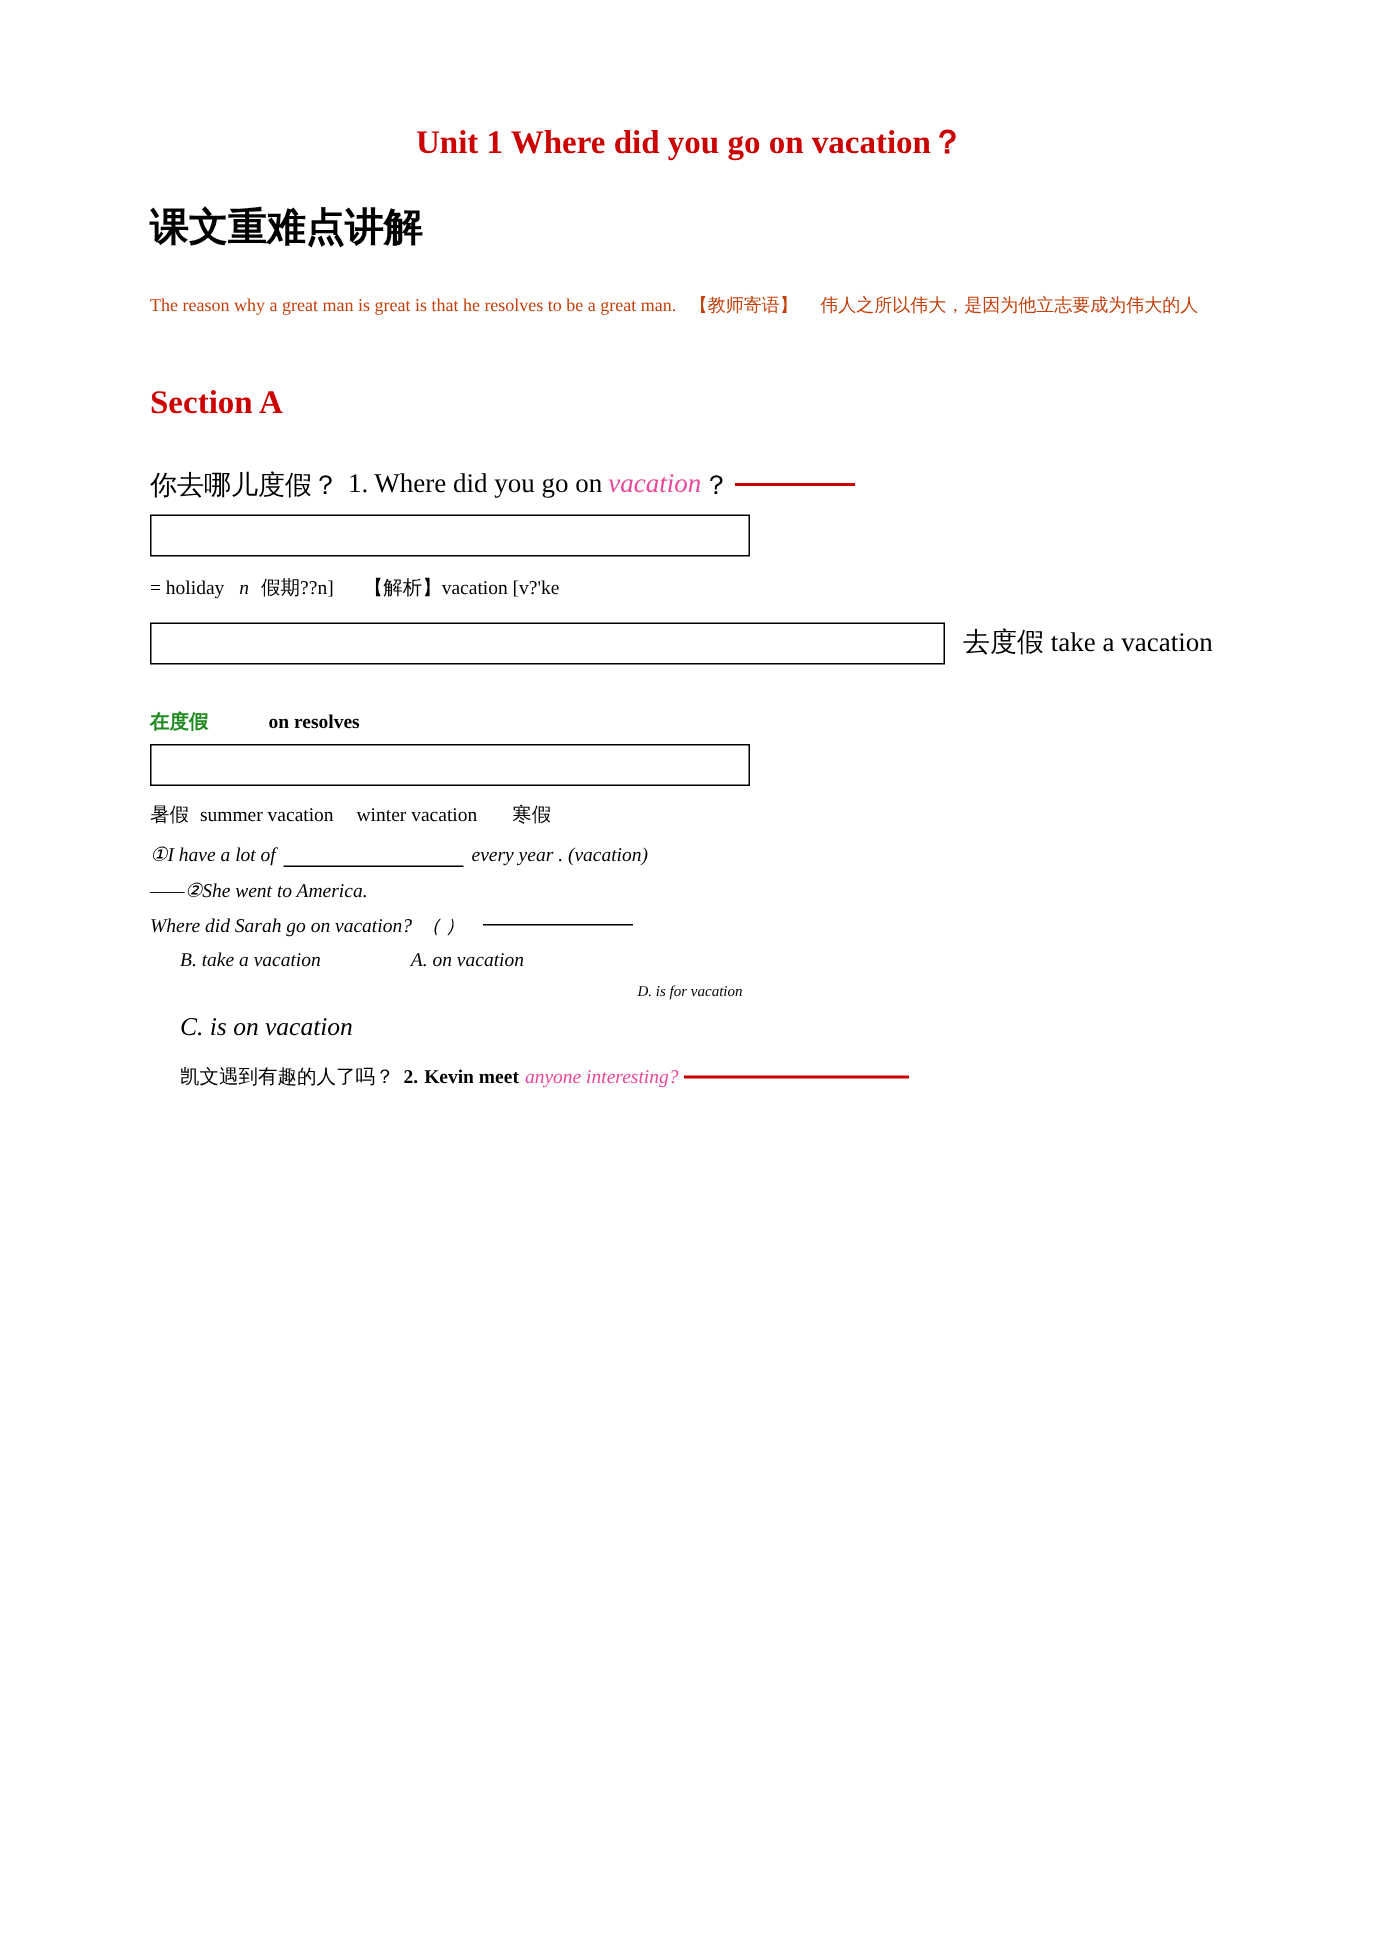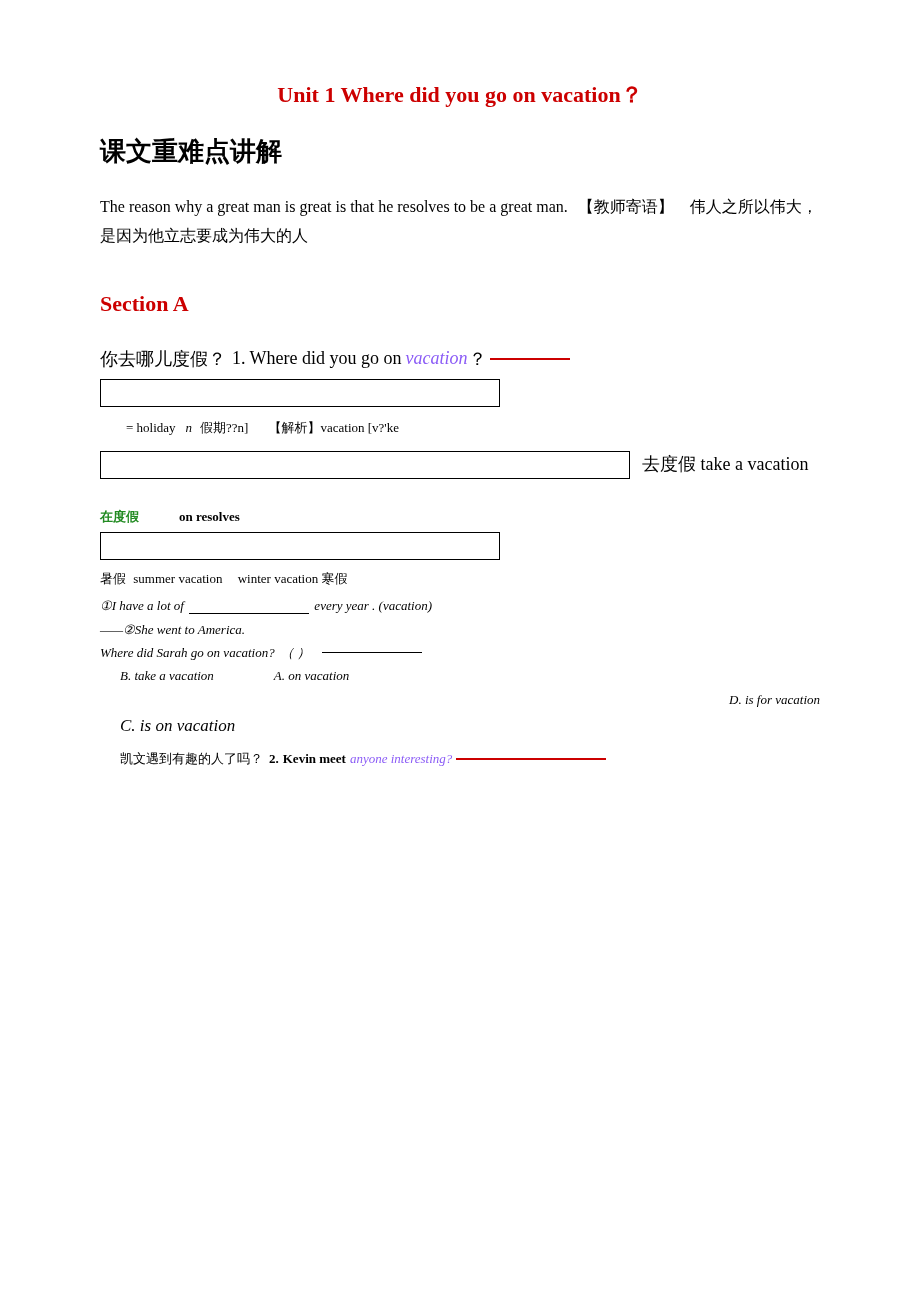--- a/index.html
+++ b/index.html
@@ -25,45 +25,45 @@
       font-family: "Times New Roman", serif;
     }
     .section-heading-cn {
       font-size: 26px;
       font-weight: bold;
       color: #000000;
       margin-bottom: 24px;
       font-family: "Microsoft YaHei", "微软雅黑", sans-serif;
     }
     .teacher-quote {
-      font-size: 16px;
+      font-size: 12px;
       line-height: 1.8;
       margin-bottom: 40px;
-      color: #000000;
+      color: #c2410c;
     }
     .section-a-title {
       color: #cc0000;
       font-size: 22px;
       font-weight: bold;
       margin-bottom: 30px;
       font-family: "Times New Roman", serif;
     }
     .question-row {
       display: flex;
       align-items: center;
       margin-bottom: 8px;
       font-size: 18px;
     }
     .cn-label {
       color: #000000;
       margin-right: 6px;
     }
     .italic-red {
       font-style: italic;
-      color: #8b5cf6;
+      color: #ec4899;
     }
     .underline-red {
       display: inline-block;
       width: 80px;
       border-bottom: 2px solid #cc0000;
       margin-left: 4px;
       vertical-align: bottom;
     }
     .input-box {
       border: 1px solid #000000;
@@ -144,22 +144,22 @@
       align-items: center;
     }
     .choice-options {
       display: flex;
       gap: 60px;
       font-size: 13px;
       font-style: italic;
       margin-bottom: 6px;
     }
     .choice-center {
-      text-align: right;
-      font-size: 13px;
+      text-align: center;
+      font-size: 10px;
       font-style: italic;
       margin-bottom: 6px;
     }
     .choice-left {
       font-size: 17px;
       font-style: italic;
       margin-bottom: 10px;
     }
     .kevin-row {
       display: flex;
@@ -204,40 +204,40 @@
     <span style="margin-right:4px;">Where did you go on</span>
     <span class="italic-red">vacation</span>
     <span style="margin-left:1px;">？</span>
     <span class="underline-red"></span>
   </div>
   <div class="input-box"></div>
 </div>
 
 <div style="margin-bottom: 4px;">
   <div class="holiday-row">
-    <span style="margin-right:6px;margin-left:26px;">= holiday</span>
+    <span style="margin-right:6px;">= holiday</span>
     <span style="font-style:italic; margin-right:4px;">n</span>
     <span style="margin-right:16px;">假期??n]</span>
     <span>【解析】vacation [v?'ke</span>
   </div>
   <div style="display:flex; align-items:center; margin-bottom:4px;">
     <div class="input-box-wide"></div>
     <span class="right-label">去度假  take a vacation</span>
   </div>
   <div class="on-vacation-row" style="margin-bottom:6px;">
     <span class="green-text" style="margin-right:40px;">在度假</span>
     <span class="bold-text">on resolves</span>
   </div>
   <div class="small-input-box"></div>
 </div>
 
 <div class="summer-row" style="margin-bottom:10px;">
   <span style="margin-right:4px;">暑假</span>
   <span style="margin-right:12px;">summer vacation</span>
-  <span style="margin-right:0;">winter vacation</span>
+  <span style="margin-right:20px;">winter vacation</span>
   <span>寒假</span>
 </div>
 
 <div class="exercise-row" style="margin-bottom:8px;">
   <span>①I have a lot of</span>
   <span class="blank-line"></span>
   <span>every year . (vacation)</span>
 </div>
 
 <div class="exercise-row" style="margin-bottom:6px;">

